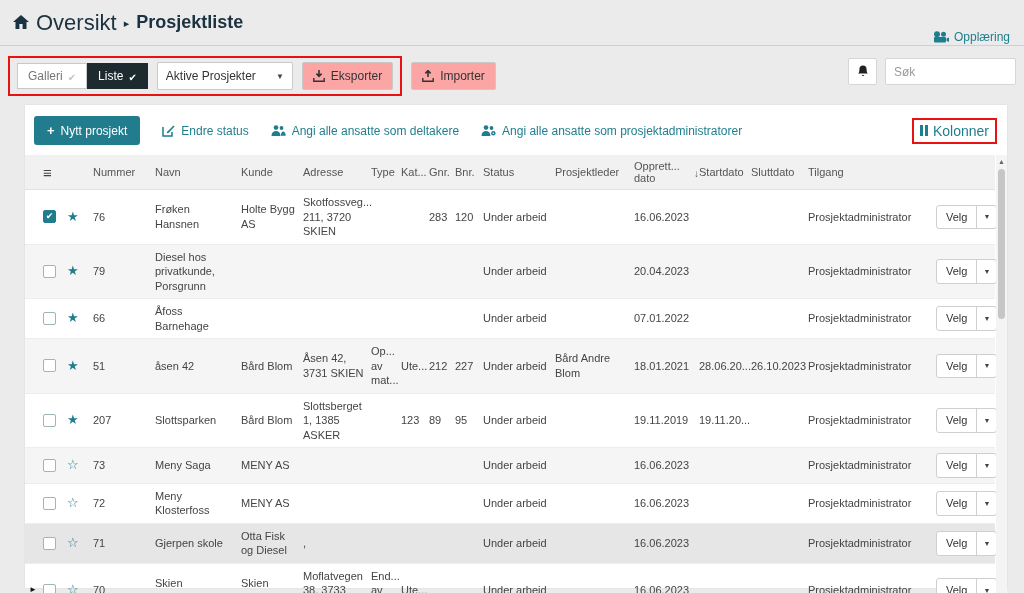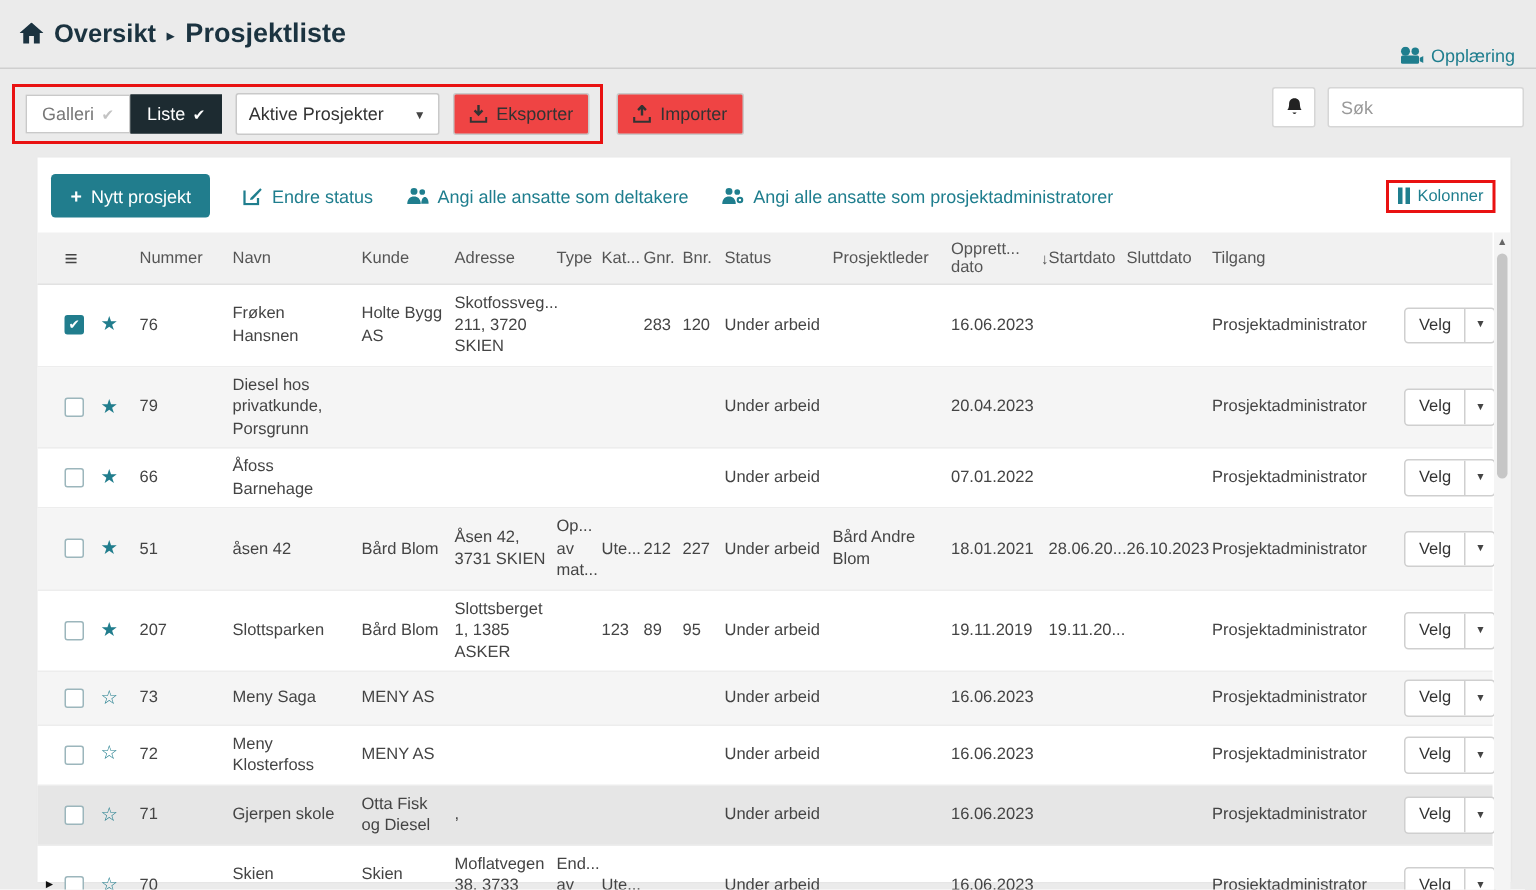--- a/index.html
+++ b/index.html
@@ -3,57 +3,57 @@
 <meta charset="utf-8">
 <style>
   * { box-sizing: border-box; margin: 0; padding: 0; }
   html,body { width:1024px; height:593px; overflow:hidden; }
   body { font-family:"Liberation Sans", sans-serif; background:#ebebeb; color:#333; }
 
   
   .top-header { height:46px; display:flex; align-items:center; justify-content:space-between;
     padding:0 14px 0 13px; border-bottom:1px solid #cfcfcf; }
   .breadcrumb { display:flex; align-items:center; gap:7px; color:#1b3340; }
-  .crumb-root { font-size:17px; font-weight:bold; color:#1b3340; }
+  .crumb-root { font-size:22px; font-weight:normal; color:#1b3340; }
   .crumb-sep { font-size:11px; color:#1b3340; padding-top:2px; }
   .page-title { font-size:18px; font-weight:bold; color:#1b3340; }
   .training { display:flex; align-items:center; gap:5px; color:#1f7e8e; font-size:12px; cursor:pointer;margin-top:28px; }
 
   
   .toolbar { display:flex; align-items:flex-start; justify-content:space-between; padding:10px 8px 9px 8px; }
   .toolbar-left { display:flex; align-items:center; }
   .annotated-group { display:flex; align-items:center; gap:9px; border:2px solid #e91111; padding:4px 7px; }
   .toggle { display:flex; }
   .toggle-btn { font-size:12px; padding:5px 10px; display:flex; align-items:flex-end; gap:5px; cursor:pointer;
     border:1px solid #c9c9c9; background:#fff; color:#777; }
   .toggle-btn.active { background:#1d2b31; border-color:#1d2b31; color:#fff; }
   .toggle-btn .chk { font-size:10px; color:#c3c3c3; }
   .toggle-btn.active .chk { color:#fff; }
   .select-box { width:136px; height:28px; background:#fff; border:1px solid #c9c9c9; border-radius:2px;
     display:flex; align-items:center; justify-content:space-between; padding:0 8px; font-size:12px; color:#333; cursor:pointer; }
   .select-box .caret { font-size:8px; color:#444; }
-  .btn-white { height:28px; background:#ef4444; border:1px solid #c9c9c9; border-radius:2px; display:flex;
+  .btn-white { height:28px; background:#fca5a5; border:1px solid #c9c9c9; border-radius:2px; display:flex;
     align-items:center; gap:6px; padding:0 10px; font-size:12px; color:#333; cursor:pointer; }
   .importer-btn { margin-left:9px; }
   .toolbar-right { display:flex; align-items:flex-end; gap:8px; margin-top:2px; }
   .bell-btn { width:29px; height:27px; background:#fff; border:1px solid #d6d6d6; border-radius:2px;
     display:flex; align-items:center; justify-content:center; cursor:pointer; }
   .search-input { width:131px; height:27px; border:1px solid #d6d6d6; border-radius:2px; padding:0 8px;
     font-size:12px; color:#333; font-family:"Liberation Sans",sans-serif; }
   .search-input::placeholder { color:#9a9a9a; }
 
   
   .card { background:#fff; margin:0 17px 0 25px; height:483px; position:relative; box-shadow:0 0 2px rgba(0,0,0,.08); }
   .actionbar { display:flex; align-items:center; justify-content:space-between; padding:11px 10px 10px 9px; }
   .actionbar-left { display:flex; align-items:center; gap:22px; }
   .btn-primary { background:#217d8d; color:#fff; border:none; border-radius:3px; font-size:12px;
     padding:7px 13px; display:flex; align-items:center; gap:6px; cursor:pointer; font-family:"Liberation Sans",sans-serif; }
   .btn-primary .plus { font-size:13px; font-weight:bold; }
   .action-link { display:flex; align-items:center; gap:6px; color:#1f7e8e; font-size:12px; cursor:pointer; }
-  .kolonner { display:flex; align-items:center; gap:5px; color:#1f7e8e; font-size:11px; cursor:pointer;
+  .kolonner { display:flex; align-items:center; gap:5px; color:#1f7e8e; font-size:14px; cursor:pointer;
     border:2px solid #e91111; padding:3px 6px;margin-left:32px; }
   .colbars { display:inline-flex; gap:2px; }
   .colbars i { width:3px; height:11px; background:#1f7e8e; }
 
   
   .table-wrap { position:relative; padding-right:12px; }
   .grid-row { display:grid; align-items:center;
     grid-template-columns:16px 24px 26px 62px 86px 62px 68px 30px 28px 26px 28px 72px 79px 65px 52px 57px 128px 1fr; }
   .thead { background:#f1f1f1; border-bottom:1px solid #e2e2e2; min-height:35px; font-size:11px; color:#555; }
   .thead > div { padding:4px 5px 4px 2px; }

